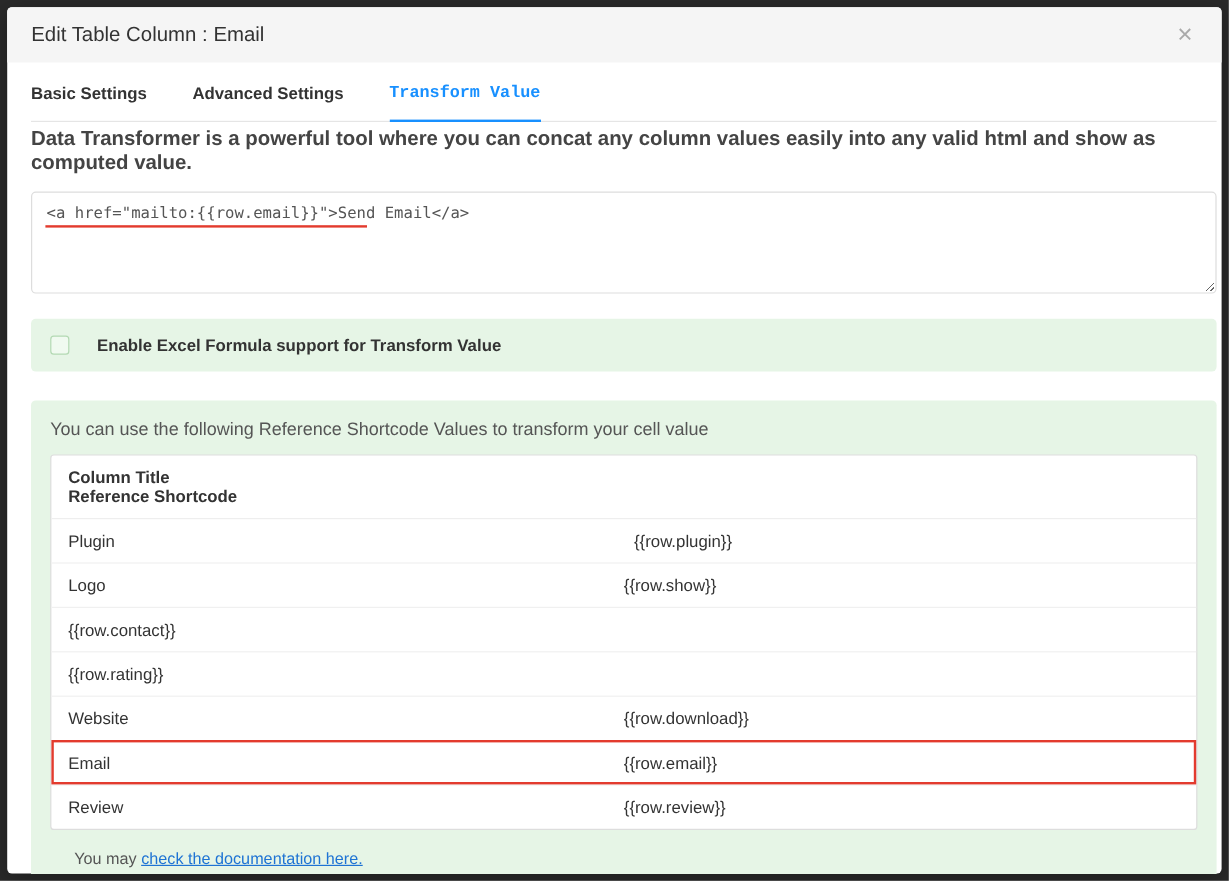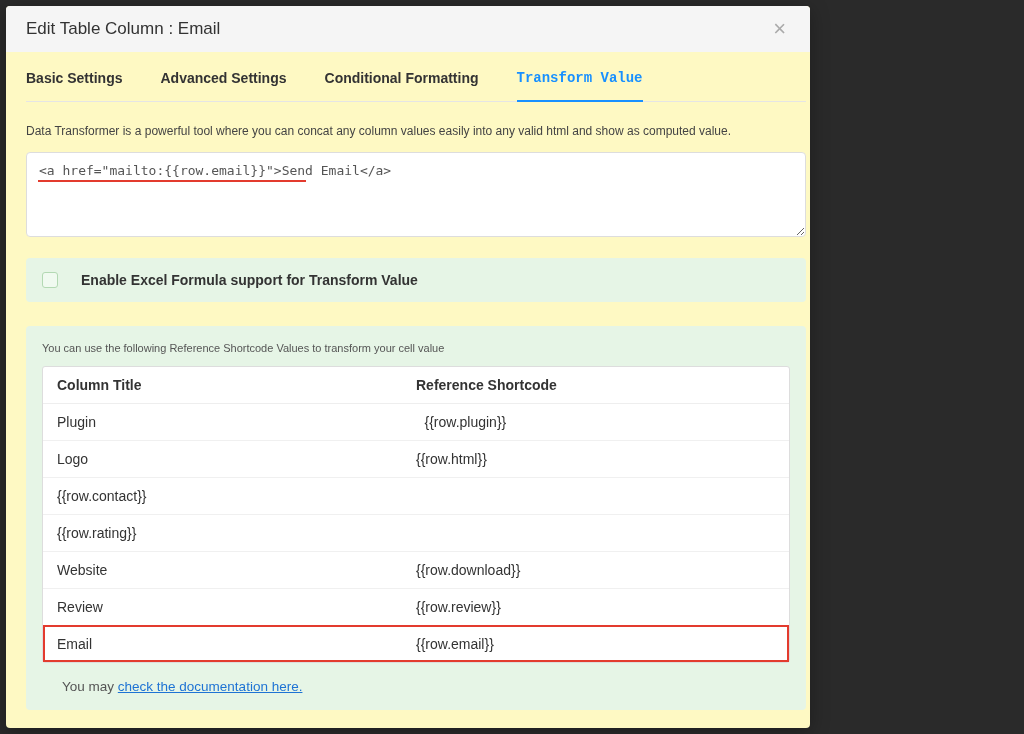--- a/index.html
+++ b/index.html
@@ -6,23 +6,23 @@
     body {
       font-family: -apple-system, BlinkMacSystemFont, "Segoe UI", Helvetica, Arial, sans-serif;
       background: #2a2a2a;
       width: 1024px;
       height: 734px;
       overflow: hidden;
       font-size: 14px;
       color: #333;
     }
     .modal {
-      background: #fef9c3;
+      background: #ffffff;
       margin: 6px;
-      width: 804px;
+      width: 1012px;
       height: 722px;
       border-radius: 4px;
       display: flex;
       flex-direction: column;
       box-shadow: 0 4px 20px rgba(0,0,0,0.3);
     }
     .modal-header {
       background: #f5f5f5;
       padding: 12px 20px;
       display: flex;
@@ -64,23 +64,24 @@
       cursor: pointer;
       border-bottom: 2px solid transparent;
       margin-bottom: -1px;
     }
     .tab.active {
       color: #1890ff;
       border-bottom: 2px solid #1890ff;
       font-family: Liberation Mono, monospace;
     }
     .description {
-      margin-top: 22px;
+      margin-top: 4px;
       color: #444;
-      font-size: 12px;
+      font-size: 17px;
+      font-weight: bold;
     }
     .textarea-wrap {
       margin-top: 14px;
       position: relative;
     }
     textarea {
       width: 100%;
       height: 85px;
       border: 1px solid #ddd;
       border-radius: 4px;
@@ -124,35 +125,36 @@
       color: #333;
     }
     .green-panel {
       background: #e6f5e6;
       border-radius: 4px;
       padding: 16px;
       margin-top: 24px;
     }
     .panel-desc {
       color: #555;
-      font-size: 11px;
+      font-size: 15px;
       margin-bottom: 12px;
     }
     .ref-table {
       background: #fff;
       border: 1px solid #ddd;
       border-radius: 3px;
     }
     .ref-header, .ref-row {
       display: flex;
       padding: 10px 14px;
     }
     .ref-header {
       border-bottom: 1px solid #eee;
       font-weight: 600;
+      flex-direction: column;
     }
     .ref-row {
       border-top: 1px solid #f0f0f0;
     }
     .ref-row:first-of-type { border-top: none; gap: 17px; }
     .col-title { flex: 1; }
     .col-short { flex: 1; }
     .ref-row.highlight {
       outline: 2.5px solid #e33b2e;
       outline-offset: -2px;
@@ -174,21 +176,20 @@
   <div class="modal-header">
     <div class="modal-title">Edit Table Column : Email</div>
     <button class="close-btn">×</button>
   </div>
 
   <div class="modal-body">
 
     <div class="tabs">
       <div class="tab">Basic Settings</div>
       <div class="tab">Advanced Settings</div>
-      <div class="tab">Conditional Formatting</div>
       <div class="tab active">Transform Value</div>
     </div>
 
     <div class="description">Data Transformer is a powerful tool where you can concat any column values easily into any valid html and show as computed value.</div>
 
     <div class="textarea-wrap">
       <textarea style="">&lt;a href="mailto:{{row.email}}"&gt;Send Email&lt;/a&gt;</textarea>
       <div class="underline-annotation"></div>
     </div>
 
@@ -207,40 +208,40 @@
           <div class="col-title">Column Title</div>
           <div class="col-short">Reference Shortcode</div>
         </div>
         <div>
           <div class="ref-row">
             <div class="col-title">Plugin</div>
             <div class="col-short">{{row.plugin}}</div>
           </div>
           <div class="ref-row">
             <div class="col-title">Logo</div>
-            <div class="col-short">{{row.html}}</div>
+            <div class="col-short">{{row.show}}</div>
           </div>
           <div class="ref-row">
             <div class="col-short">{{row.contact}}</div>
           </div>
           <div class="ref-row">
             <div class="col-short">{{row.rating}}</div>
           </div>
           <div class="ref-row">
             <div class="col-title">Website</div>
             <div class="col-short">{{row.download}}</div>
-          </div>
-          <div class="ref-row">
-            <div class="col-title">Review</div>
-            <div class="col-short">{{row.review}}</div>
           </div>
           <div class="ref-row highlight">
             <div class="col-title">Email</div>
             <div class="col-short">{{row.email}}</div>
           </div>
+          <div class="ref-row">
+            <div class="col-title">Review</div>
+            <div class="col-short">{{row.review}}</div>
+          </div>
         </div>
       </div>
 
       <div class="doc-note">
         <span>You may </span><a href="#">check the documentation here.</a>
       </div>
     </div>
 
   </div>
 </div>

